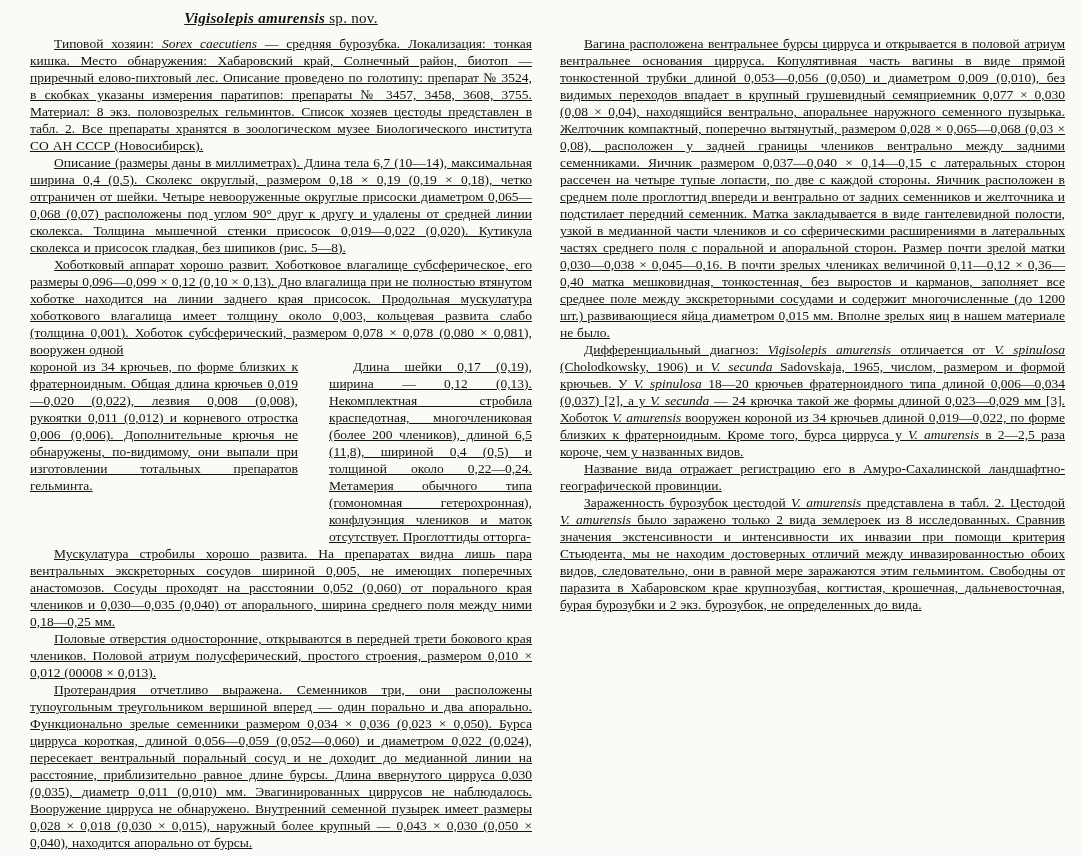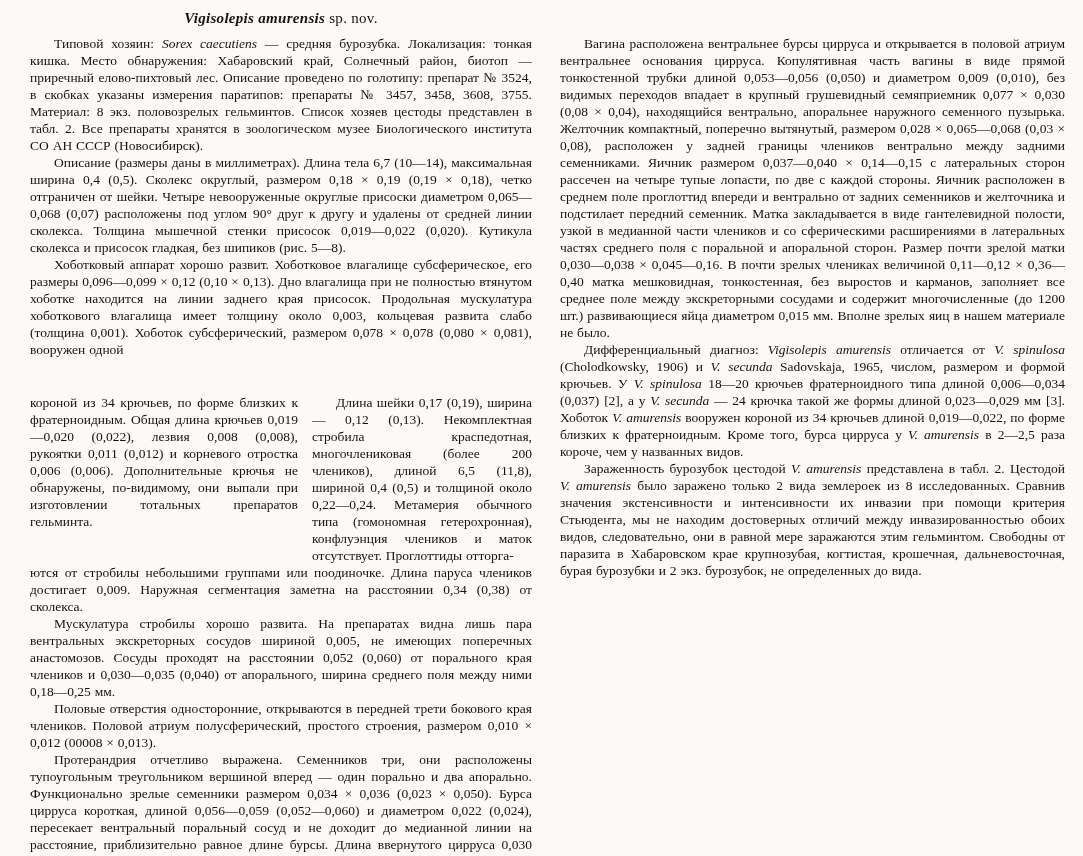--- a/index.html
+++ b/index.html
@@ -11,20 +11,21 @@
     position: relative;
     width: 1083px;
     height: 856px;
     background: #fbfaf6;
     overflow: hidden;
     box-sizing: border-box;
     color: #151310;
     font-family: "Liberation Serif", "DejaVu Serif", serif;
     font-size: 13.5px;
     line-height: 17px;
+    text-decoration: underline;
   }
   .cols {
     display: flex;
     padding: 0 18px 0 30px;
     gap: 28px;
   }
   .col {
     box-sizing: border-box;
   }
   .col-left { width: 502px; }
@@ -40,22 +41,21 @@
   p.para {
     margin: 0;
     text-align: justify;
     text-indent: 24px;
     hyphens: auto;
     word-spacing: 0.5px;
   }
   p.cont { text-indent: 0; }
   .subcols {
     display: flex;
-    gap: 14px;
-    margin-top: 36px;
+    gap: 31px;
   }
   .sub-left { width: 268px; flex: none; }
   .sub-right { flex: 1; }
 </style>
 </head>
 <body>
 
 <div class="page">
   <div class="cols">
 
@@ -68,26 +68,26 @@
 
       <div class="subcols">
         <div class="sub-left">
           <p class="para cont"><span>короной из 34 крючьев, по форме близких к фратерноидным. Общая длина крючьев 0,019—0,020 (0,022), лезвия 0,008 (0,008), рукоятки 0,011 (0,012) и корневого отростка 0,006 (0,006). Дополнительные крючья не обнаружены, по-видимому, они выпали при изготовлении тотальных препаратов гельминта.</span></p>
         </div>
         <div class="sub-right">
           <p class="para"><span>Длина шейки 0,17 (0,19), ширина — 0,12 (0,13). Некомплектная стробила краспедотная, многочлениковая (более 200 члеников), длиной 6,5 (11,8), шириной 0,4 (0,5) и толщиной около 0,22—0,24. Метамерия обычного типа (гомономная гетерохронная), конфлуэнция члеников и маток отсутствует. Проглоттиды отторга-</span></p>
         </div>
       </div>
 
-      <p class="para cont"><span>ются от стробилы небольшими группами или поодиночке. Длина паруса члеников достигает 0,009. Наружная сегментация заметна на расстоянии 0,34 (0,38) от сколекса.</span></p>
       <p class="para"><span>Мускулатура стробилы хорошо развита. На препаратах видна лишь пара вентральных экскреторных сосудов шириной 0,005, не имеющих поперечных анастомозов. Сосуды проходят на расстоянии 0,052 (0,060) от порального края члеников и 0,030—0,035 (0,040) от апорального, ширина среднего поля между ними 0,18—0,25 мм.</span></p>
       <p class="para"><span>Половые отверстия односторонние, открываются в передней трети бокового края члеников. Половой атриум полусферический, простого строения, размером 0,010 × 0,012 (00008 × 0,013).</span></p>
       <p class="para"><span>Протерандрия отчетливо выражена. Семенников три, они расположены тупоугольным треугольником вершиной вперед — один порально и два апорально. Функционально зрелые семенники размером 0,034 × 0,036 (0,023 × 0,050). Бурса цирруса короткая, длиной 0,056—0,059 (0,052—0,060) и диаметром 0,022 (0,024), пересекает вентральный поральный сосуд и не доходит до медианной линии на расстояние, приблизительно равное длине бурсы. Длина ввернутого цирруса 0,030 (0,035), диаметр 0,011 (0,010) мм. Эвагинированных циррусов не наблюдалось. Вооружение цирруса не обнаружено. Внутренний семенной пузырек имеет размеры 0,028 × 0,018 (0,030 × 0,015), наружный более крупный — 0,043 × 0,030 (0,050 × 0,040), находится апорально от бурсы.</span></p>
     </div>
 
     <div class="col col-right">
       <p class="para"><span>Вагина расположена вентральнее бурсы цирруса и открывается в половой атриум вентральнее основания цирруса. Копулятивная часть вагины в виде прямой тонкостенной трубки длиной 0,053—0,056 (0,050) и диаметром 0,009 (0,010), без видимых переходов впадает в крупный грушевидный семяприемник 0,077 × 0,030 (0,08 × 0,04), находящийся вентрально, апоральнее наружного семенного пузырька. Желточник компактный, поперечно вытянутый, размером 0,028 × 0,065—0,068 (0,03 × 0,08), расположен у задней границы члеников вентрально между задними семенниками. Яичник размером 0,037—0,040 × 0,14—0,15 с латеральных сторон рассечен на четыре тупые лопасти, по две с каждой стороны. Яичник расположен в среднем поле проглоттид впереди и вентрально от задних семенников и желточника и подстилает передний семенник. Матка закладывается в виде гантелевидной полости, узкой в медианной части члеников и со сферическими расширениями в латеральных частях среднего поля с поральной и апоральной сторон. Размер почти зрелой матки 0,030—0,038 × 0,045—0,16. В почти зрелых члениках величиной 0,11—0,12 × 0,36—0,40 матка мешковидная, тонкостенная, без выростов и карманов, заполняет все среднее поле между экскреторными сосудами и содержит многочисленные (до 1200 шт.) развивающиеся яйца диаметром 0,015 мм. Вполне зрелых яиц в нашем материале не было.</span></p>
       <p class="para"><span>Дифференциальный диагноз: </span><span style="font-style: italic;">Vigisolepis amurensis</span><span> отличается от </span><span style="font-style: italic;">V. spinulosa</span><span> (Cholodkowsky, 1906) и </span><span style="font-style: italic;">V. secunda</span><span> Sadovskaja, 1965, числом, размером и формой крючьев. У </span><span style="font-style: italic;">V. spinulosa</span><span> 18—20 крючьев фратерноидного типа длиной 0,006—0,034 (0,037) [2], а у </span><span style="font-style: italic;">V. secunda</span><span> — 24 крючка такой же формы длиной 0,023—0,029 мм [3]. Хоботок </span><span style="font-style: italic;">V. amurensis</span><span> вооружен короной из 34 крючьев длиной 0,019—0,022, по форме близких к фратерноидным. Кроме того, бурса цирруса у </span><span style="font-style: italic;">V. amurensis</span><span> в 2—2,5 раза короче, чем у названных видов.</span></p>
+      <p class="para"><span>Название вида отражает регистрацию его в Амуро-Сахалинской ландшафтно-географической провинции.</span></p>
       <p class="para"><span>Зараженность бурозубок цестодой </span><span style="font-style: italic;">V. amurensis</span><span> представлена в табл. 2. Цестодой </span><span style="font-style: italic;">V. amurensis</span><span> было заражено только 2 вида землероек из 8 исследованных. Сравнив значения экстенсивности и интенсивности их инвазии при помощи критерия Стьюдента, мы не находим достоверных отличий между инвазированностью обоих видов, следовательно, они в равной мере заражаются этим гельминтом. Свободны от паразита в Хабаровском крае крупнозубая, когтистая, крошечная, дальневосточная, бурая бурозубки и 2 экз. бурозубок, не определенных до вида.</span></p>
     </div>
 
   </div>
 </div>
 
 </body></html>

